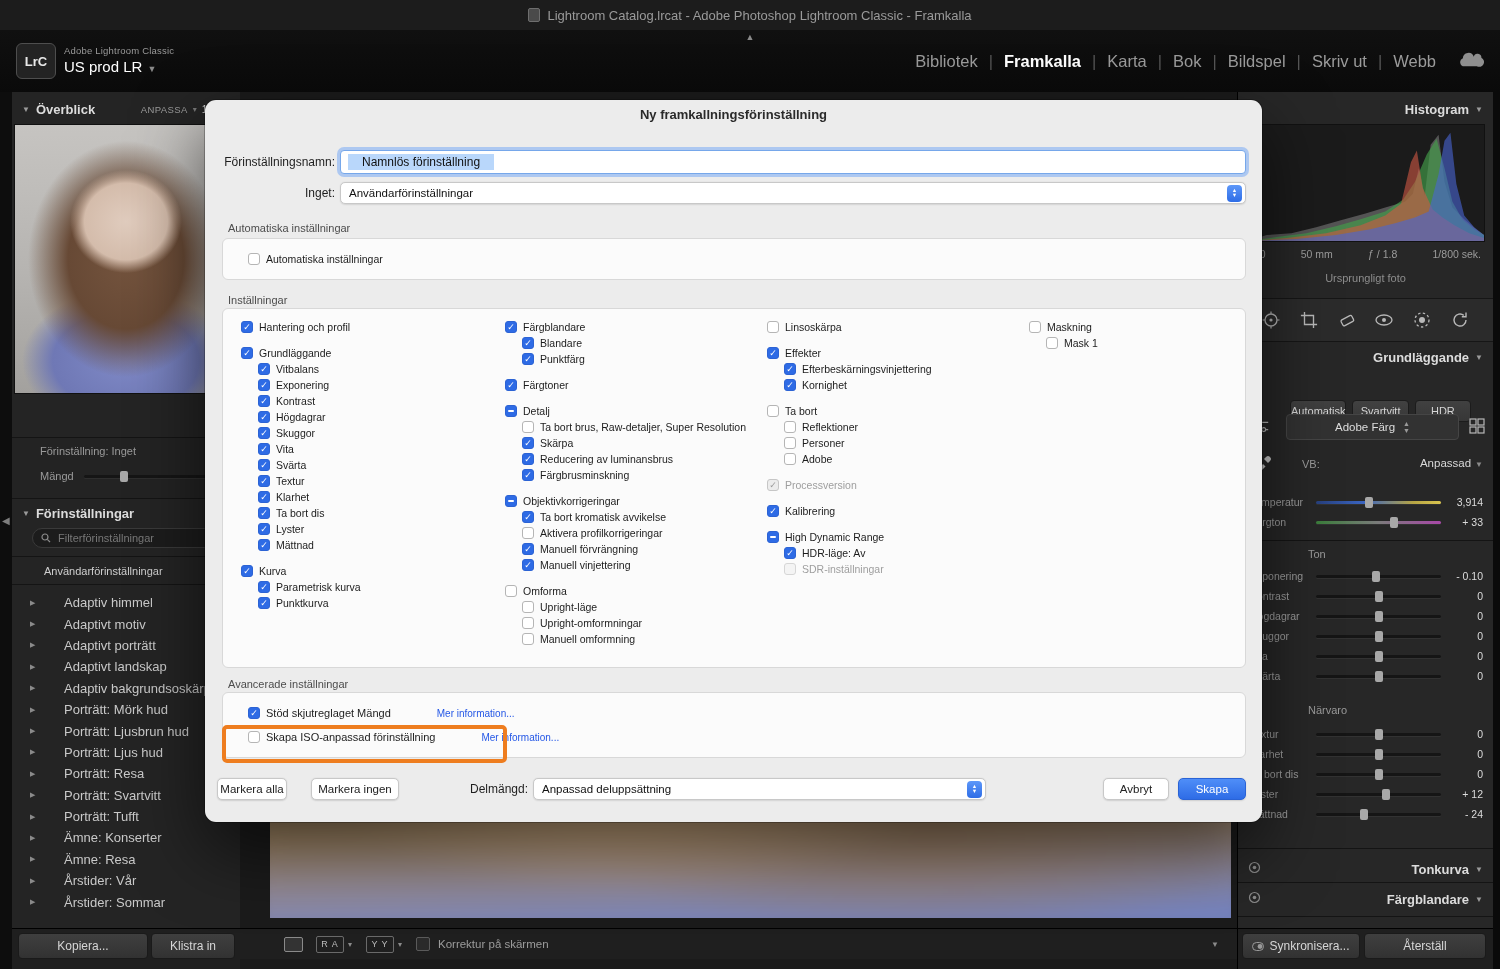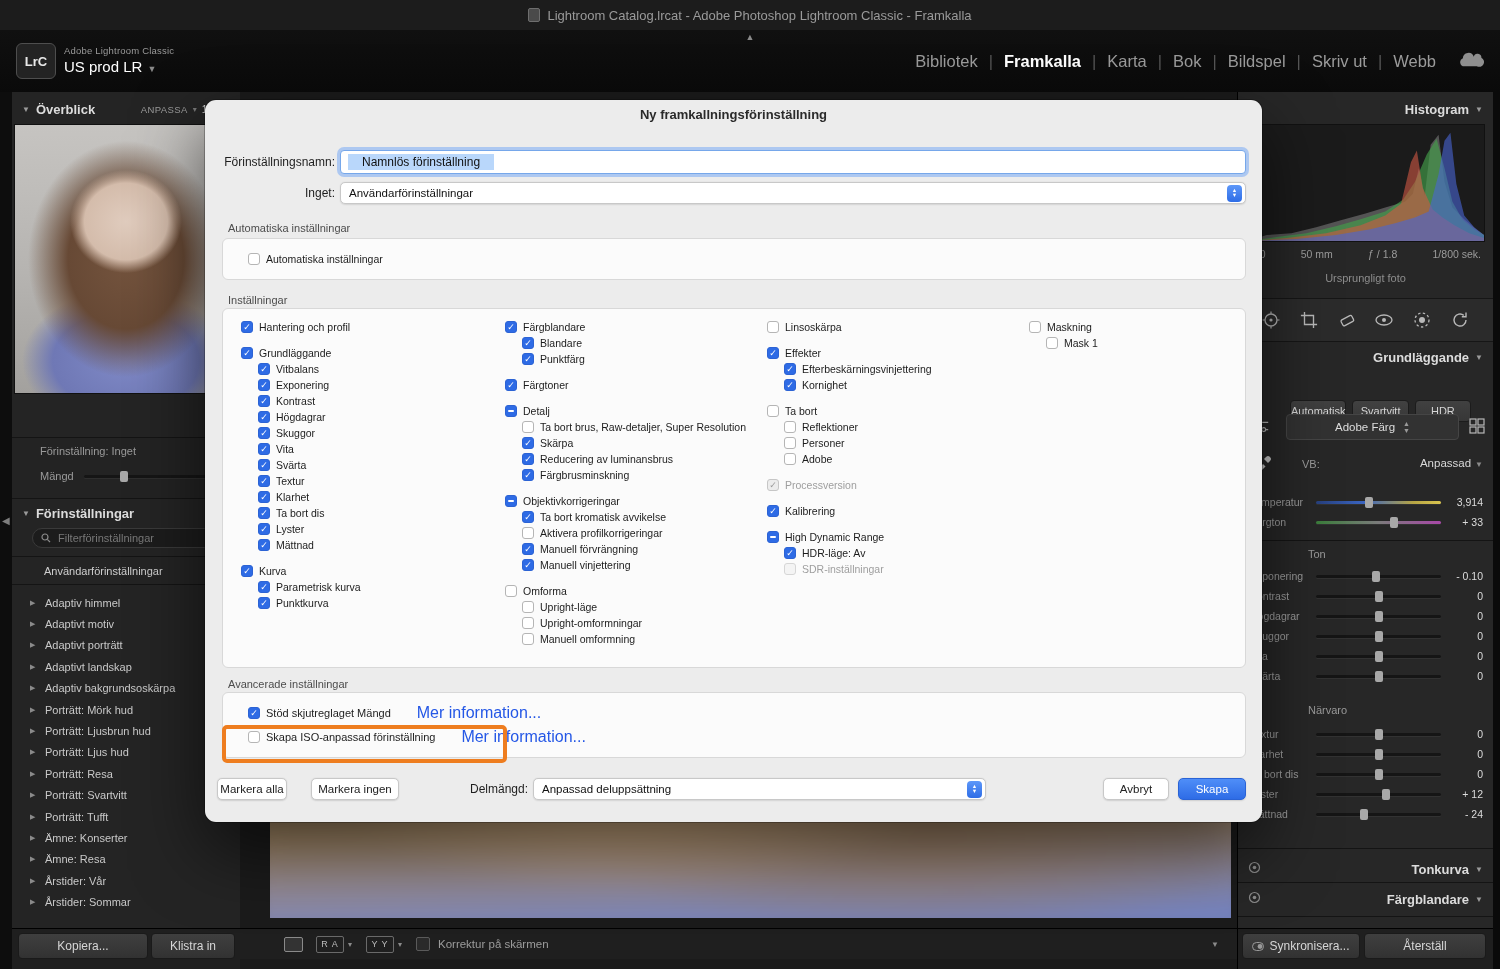--- a/index.html
+++ b/index.html
@@ -58,21 +58,21 @@
   .track{position:relative;flex:1;height:3px;background:#151515;border-radius:2px;box-shadow:0 1px 0 rgba(255,255,255,.05);}
   .thumb{position:absolute;top:-4px;width:8px;height:11px;background:#a8a8a8;border-radius:2px;transform:translateX(-50%);}
   .amount-thumb{left:28%;}
   .search-box{position:absolute;left:20px;top:436px;width:186px;height:20px;background:#1c1c1c;border:1px solid #3a3a3a;
     border-radius:10px;display:flex;align-items:center;padding:0 8px;box-sizing:border-box;gap:5px;}
   .search-input{flex:1;background:transparent;border:none;outline:none;color:#bbb;font-size:11px;font-family:inherit;}
   .search-input::placeholder{color:#787878;}
   .user-presets{position:absolute;left:0;top:468px;width:100%;height:22px;display:flex;align-items:center;
     padding-left:32px;box-sizing:border-box;font-size:11px;color:#cfcfcf;}
   .preset-list{position:absolute;left:0;top:500px;width:100%;}
-  .pr-row{height:21.4px;display:flex;align-items:center;padding-left:33px;color:#c9c9c9;font-size:11px;position:relative;}
+  .pr-row{height:21.4px;display:flex;align-items:center;padding-left:52px;color:#c9c9c9;font-size:13px;position:relative;}
   .pr-row::before{content:"▶";position:absolute;left:18px;font-size:7px;color:#8a8a8a;}
   .lp-buttons{position:absolute;left:0;top:836px;width:100%;height:41px;background:#1f1f1f;border-top:1px solid #000;}
   .dark-btn{position:absolute;top:4px;height:26px;background:linear-gradient(#3f3f3f,#323232);border:1px solid #1a1a1a;
     border-radius:4px;color:#d6d6d6;font-size:12px;display:flex;align-items:center;justify-content:center;box-sizing:border-box;}
 
   
   .histogram{position:absolute;left:8px;top:32px;width:239px;height:118px;background:#1b1b1b;border:1px solid #111;box-sizing:border-box;}
   .exif-row{position:absolute;left:10px;right:12px;top:156px;display:flex;justify-content:space-between;}
   .exif-item{font-size:10.5px;color:#9c9c9c;}
   .photo-status{position:absolute;left:0;top:180px;width:100%;text-align:center;font-size:11px;color:#8d8d8d;}
@@ -141,21 +141,21 @@
   [data-state="checked"] .cb,[data-state="mixed"] .cb{background:#2e6be5;border-color:#2c63d4;}
   [data-state="checked"] .cb::after{content:"✓";color:#fff;font-size:9px;font-weight:bold;line-height:1;}
   [data-state="mixed"] .cb::after{content:"";width:6px;height:2px;background:#fff;border-radius:1px;}
   [data-state="checked-disabled"] .cb{background:#ececec;border-color:#c6c6c6;}
   [data-state="checked-disabled"] .cb::after{content:"✓";color:#9a9a9a;font-size:9px;font-weight:bold;line-height:1;}
   [data-state="unchecked-disabled"] .cb{background:#f4f4f4;border-color:#d6d6d6;}
   [data-state="checked-disabled"] .cb-label,[data-state="unchecked-disabled"] .cb-label{color:#9e9e9e;}
   .cb-col{position:absolute;top:10px;}
   .col1{left:18px;width:245px;} .col2{left:282px;width:250px;} .col3{left:544px;width:250px;} .col4{left:806px;width:210px;}
   .adv-row{display:flex;align-items:center;gap:6px;height:24px;padding-left:25px;font-size:11px;color:#1c1c1c;}
-  .link{color:#2457e6;font-size:16px;margin-left:12px;padding-left:8px;}
+  .link{color:#2457e6;font-size:10px;margin-left:32px;padding-left:8px;}
   .annotation{position:absolute;left:17px;top:625px;width:285px;height:38px;border:4px solid #ee7d1f;border-radius:5px;
     box-sizing:border-box;z-index:60;pointer-events:none;}
   .mac-btn{position:absolute;height:22px;background:#fff;border:1px solid #c8c8c8;border-radius:5px;font-size:11.5px;color:#222;
     display:flex;align-items:center;justify-content:center;box-sizing:border-box;box-shadow:0 .5px 1.5px rgba(0,0,0,.12);}
   .mac-btn.primary{background:linear-gradient(#4f8ef8,#2e6ce6);border:1px solid #2a63d6;color:#fff;}
   .auto-row{position:absolute;left:25px;top:12px;}
 </style>
 </head>
 <body>
 

